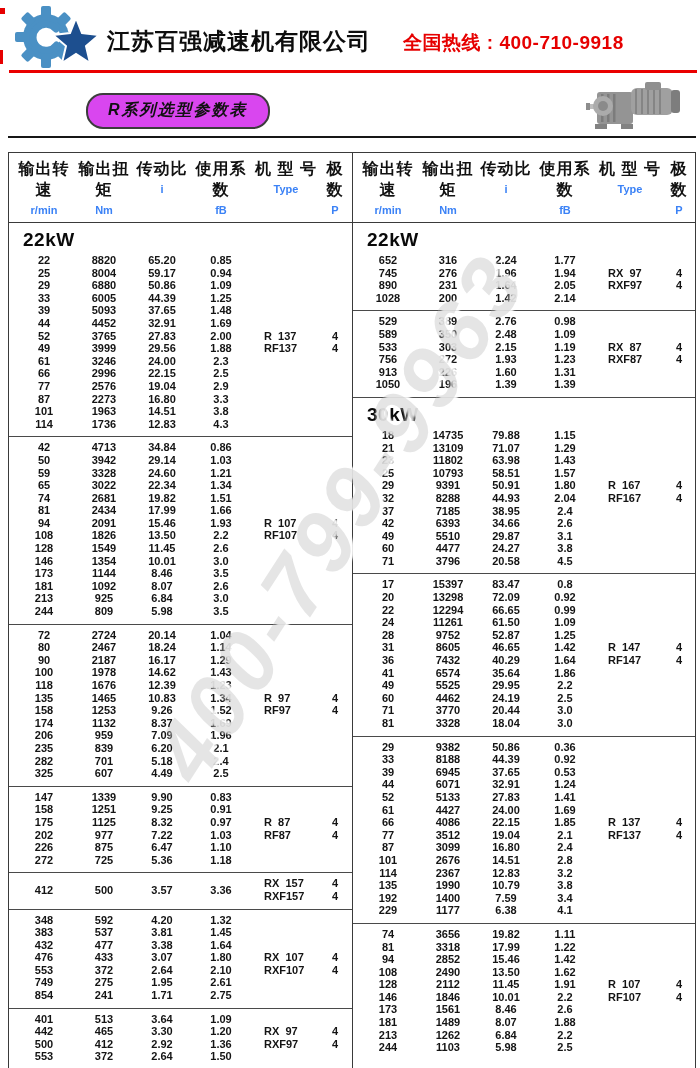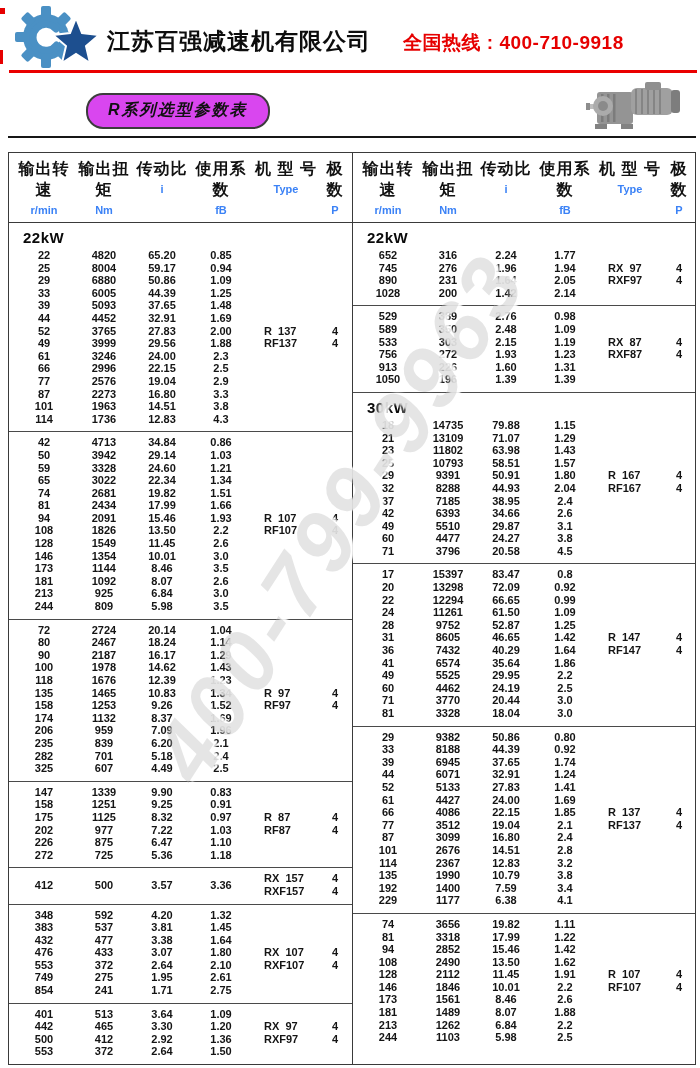--- a/index.html
+++ b/index.html
@@ -31,21 +31,21 @@
   .half.right { border-left:1px solid #3a3a3a; }
 
   .col-head { display:grid; grid-template-columns:62px 58px 58px 60px 70px 28px;
     padding:6px 0 6px 4px; border-bottom:1px solid #3a3a3a; }
   .hcell { text-align:center; }
   .hcell .cn { font-size:16px; font-weight:bold; color:#111; letter-spacing:1px; }
   .hcell .unit { font-size:11px; font-weight:bold; color:#3b82f6; margin-top:3px; }
 
   .block { padding:4px 0 6px 4px; }
   .block + .block { border-top:1px solid #4a4a4a; }
-  .section { font-size:15px; font-weight:bold; color:#0a0a0a; margin:2px 0 3px 10px;
+  .section { font-size:19px; font-weight:bold; color:#0a0a0a; margin:2px 0 3px 10px;
     letter-spacing:0.5px; }
   .row { display:grid; grid-template-columns:62px 58px 58px 60px 70px 28px;
     min-height:12.6px; align-items:center; }
   .cell { font-size:11px; font-weight:bold; color:#141414; text-align:center;
     line-height:12.6px; white-space:pre-wrap; }
   .cell.c4 { text-align:left; padding-left:13px; }
 
   
   .watermark { position:absolute; left:-70px; top:468px; width:820px; text-align:center;
     font-size:86px; font-weight:bold; font-style:italic; letter-spacing:6px;
@@ -130,21 +130,21 @@
           </div>
           <div class="hcell">
             <div class="cn">极 数</div>
             <div class="unit">P</div>
           </div>
         </div>
         <div class="block">
           <div class="section">22kW</div>
           <div class="row">
             <span class="cell c0">22</span>
-            <span class="cell c1">4820</span>
+            <span class="cell c1">8820</span>
             <span class="cell c2">65.20</span>
             <span class="cell c3">0.85</span>
             <span class="cell c4"></span>
             <span class="cell c5"></span>
           </div>
           <div class="row">
             <span class="cell c0">25</span>
             <span class="cell c1">8004</span>
             <span class="cell c2">59.17</span>
             <span class="cell c3">0.94</span>
@@ -914,37 +914,37 @@
             <span class="cell c3">3.0</span>
             <span class="cell c4"></span>
             <span class="cell c5"></span>
           </div>
         </div>
         <div class="block">
           <div class="row">
             <span class="cell c0">29</span>
             <span class="cell c1">9382</span>
             <span class="cell c2">50.86</span>
-            <span class="cell c3">0.80</span>
+            <span class="cell c3">0.36</span>
             <span class="cell c4"></span>
             <span class="cell c5"></span>
           </div>
           <div class="row">
             <span class="cell c0">33</span>
             <span class="cell c1">8188</span>
             <span class="cell c2">44.39</span>
             <span class="cell c3">0.92</span>
             <span class="cell c4"></span>
             <span class="cell c5"></span>
           </div>
           <div class="row">
             <span class="cell c0">39</span>
             <span class="cell c1">6945</span>
             <span class="cell c2">37.65</span>
-            <span class="cell c3">1.74</span>
+            <span class="cell c3">0.53</span>
             <span class="cell c4"></span>
             <span class="cell c5"></span>
           </div>
           <div class="row">
             <span class="cell c0">44</span>
             <span class="cell c1">6071</span>
             <span class="cell c2">32.91</span>
             <span class="cell c3">1.24</span>
             <span class="cell c4"></span>
             <span class="cell c5"></span>

